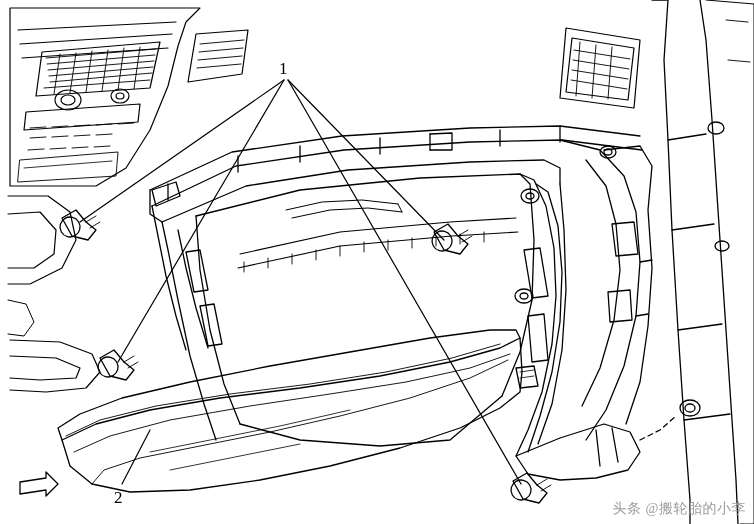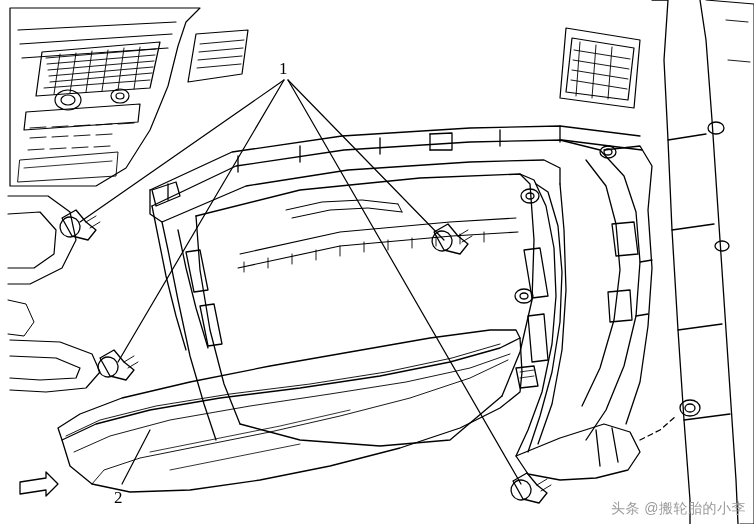--- a/index.html
+++ b/index.html
@@ -29,21 +29,21 @@
     color: #000000;
     line-height: 1;
     user-select: none;
   }
   #label-1 { left: 279px; top: 60px; }
   #label-2 { left: 114px; top: 489px; }
   #watermark {
     position: absolute;
     right: 8px;
     bottom: 6px;
-    font-family: Liberation Sans, sans-serif;
+    font-family: Liberation Serif, serif;
     font-size: 14px;
     color: #9a9a9a;
     letter-spacing: 0.5px;
     white-space: nowrap;
     user-select: none;
   }
 </style>
 </head>
 <body>
 

